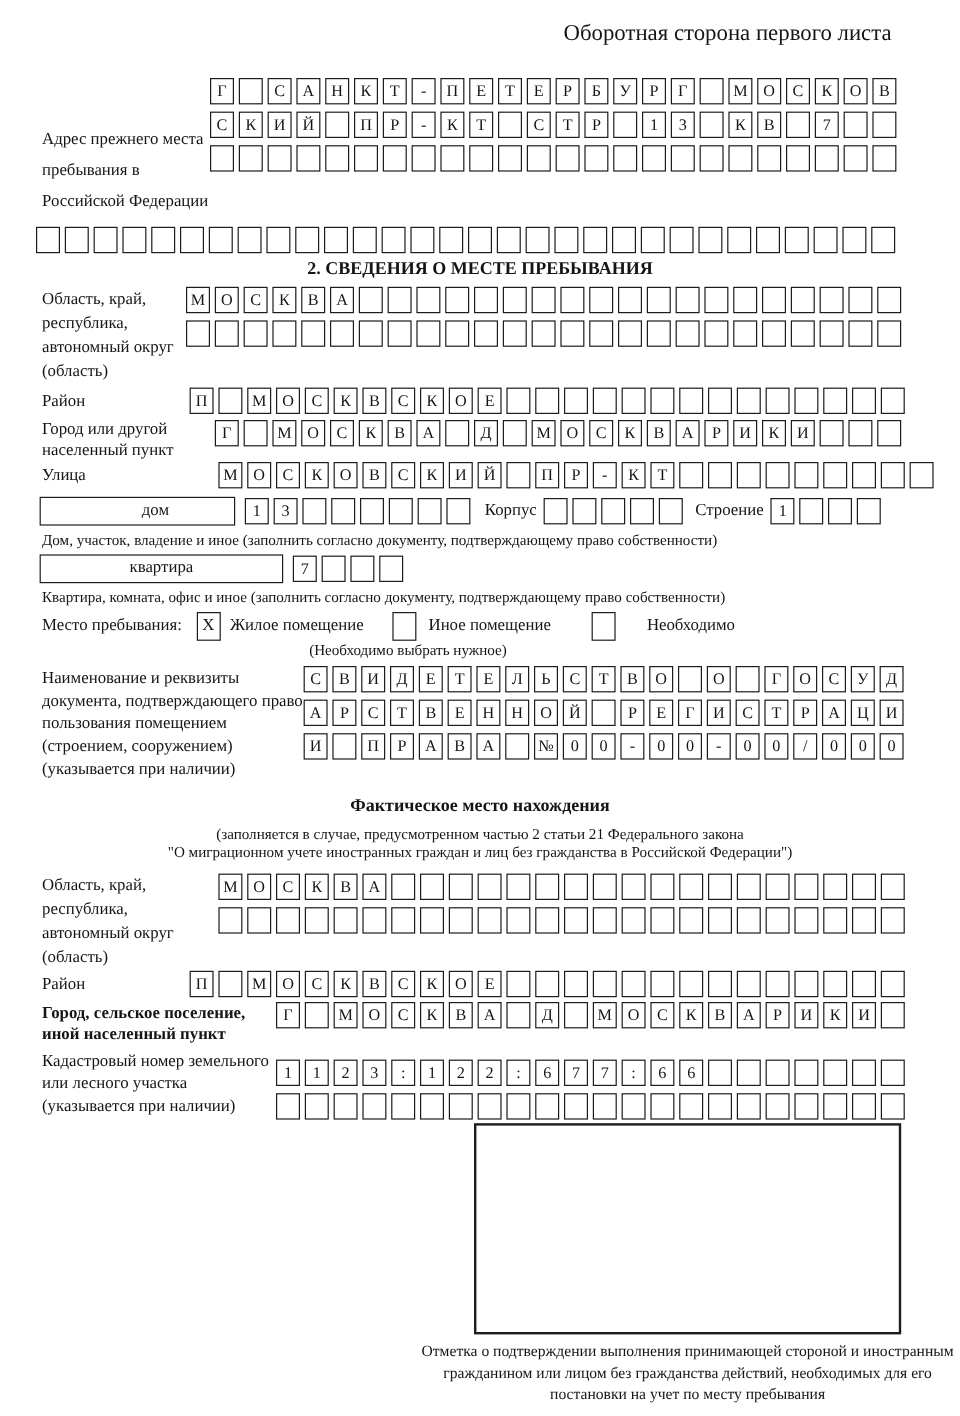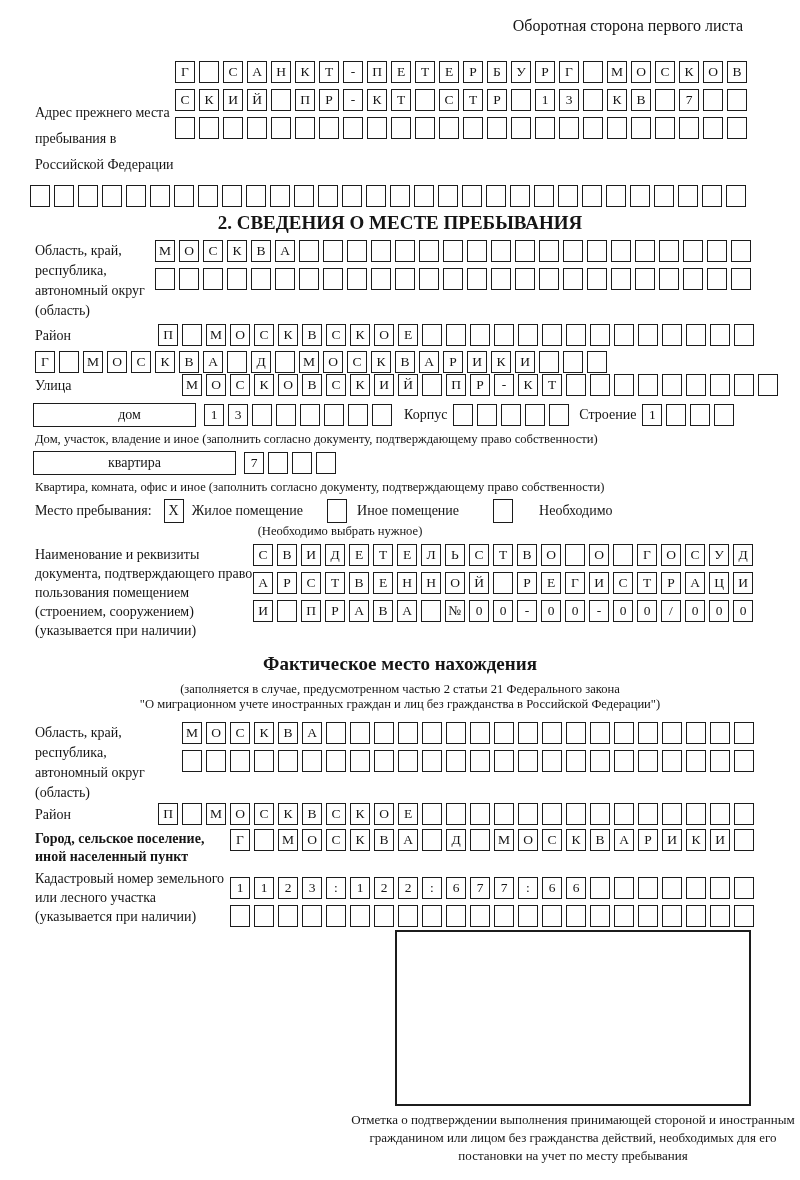--- a/index.html
+++ b/index.html
@@ -8,41 +8,41 @@
     position: relative;
     width: 800px; height: 1180px;
     margin: 0 auto;
     background: #fff;
     color: #151515;
     font-family: "Liberation Serif", "DejaVu Serif", serif;
     font-size: 14px;
     padding: 0 35px 0 35px;
     overflow: hidden;
   }
-  .header-note { text-align: right; padding-right: 22px; padding-top: 17px; font-size: 16px; font-family: Liberation Serif, serif; }
+  .header-note { text-align: right; padding-right: 22px; padding-top: 17px; font-size: 19px; font-family: Liberation Serif, serif; }
 
   .field { display: flex; align-items: flex-start; }
   .field .flabel { flex: 0 0 auto; font-size: 14px; line-height: 20px; padding-top: 1px; }
   .rows { display: flex; flex-direction: column; gap: 6px; }
   .cells { display: flex; gap: 4px; }
   .cell {
     width: 20px; height: 22px;
     border: 1.6px solid #1c1c1c;
     display: inline-flex; align-items: center; justify-content: center;
     font-size: 13.5px; line-height: 1; background: #fff;
     flex: 0 0 auto;
   }
   .widebox {
     border: 1.7px solid #1c1c1c; height: 24px;
     display: inline-flex; align-items: center; justify-content: center;
     font-size: 14px; background:#fff; flex: 0 0 auto;
   }
   .note { font-size: 12.6px; }
   .note-center { text-align: center; }
-  .sec-title { text-align: center; font-weight: bold; font-size: 19px; }
+  .sec-title { text-align: center; font-weight: bold; font-size: 15px; }
   .inline-row { display: flex; align-items: center; }
   .chkbox {
     width: 20px; height: 24px; border: 1.6px solid #1c1c1c;
     display: inline-flex; align-items: center; justify-content: center;
     font-size: 14px; flex: 0 0 auto; background:#fff;
   }
   .stamp-box { border: 2px solid #1c1c1c; background: #fff; }
   .caption { text-align: center; font-size: 13px; line-height: 18px; }
 
   
@@ -266,20 +266,21 @@
         <span class="cell"></span>
         <span class="cell"></span>
         <span class="cell"></span>
         <span class="cell"></span>
         <span class="cell"></span>
         <span class="cell"></span>
       </div>
   </div>
 
   <div class="field" style="margin-top:4px;">
+    <div class="flabel w-city1" style="line-height:16.5px;">Город или другой населенный пункт</div>
     <div class="cells">
         <span class="cell">Г</span>
         <span class="cell"></span>
         <span class="cell">М</span>
         <span class="cell">О</span>
         <span class="cell">С</span>
         <span class="cell">К</span>
         <span class="cell">В</span>
         <span class="cell">А</span>
         <span class="cell"></span>

